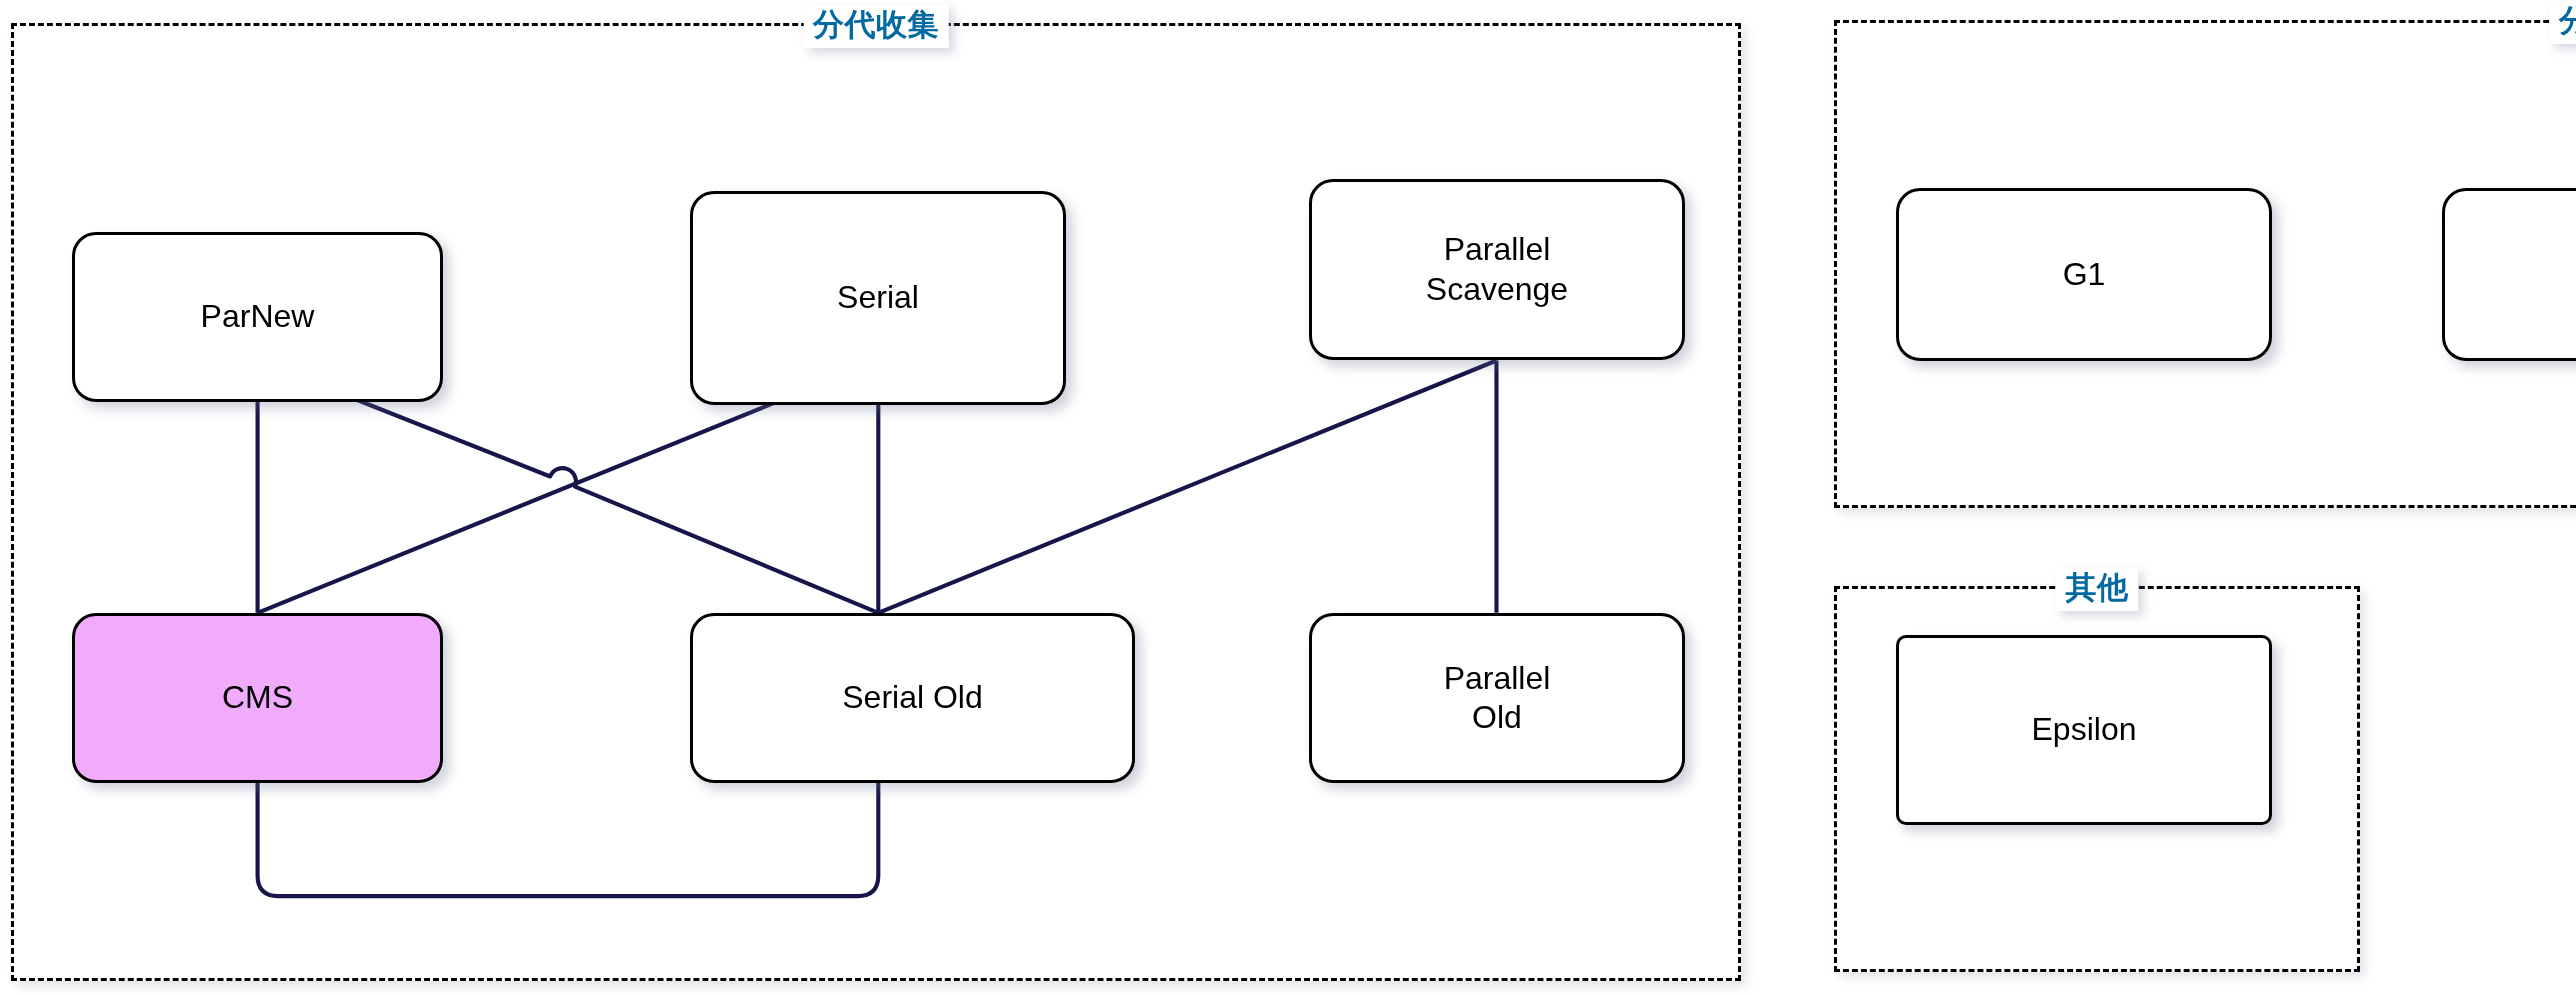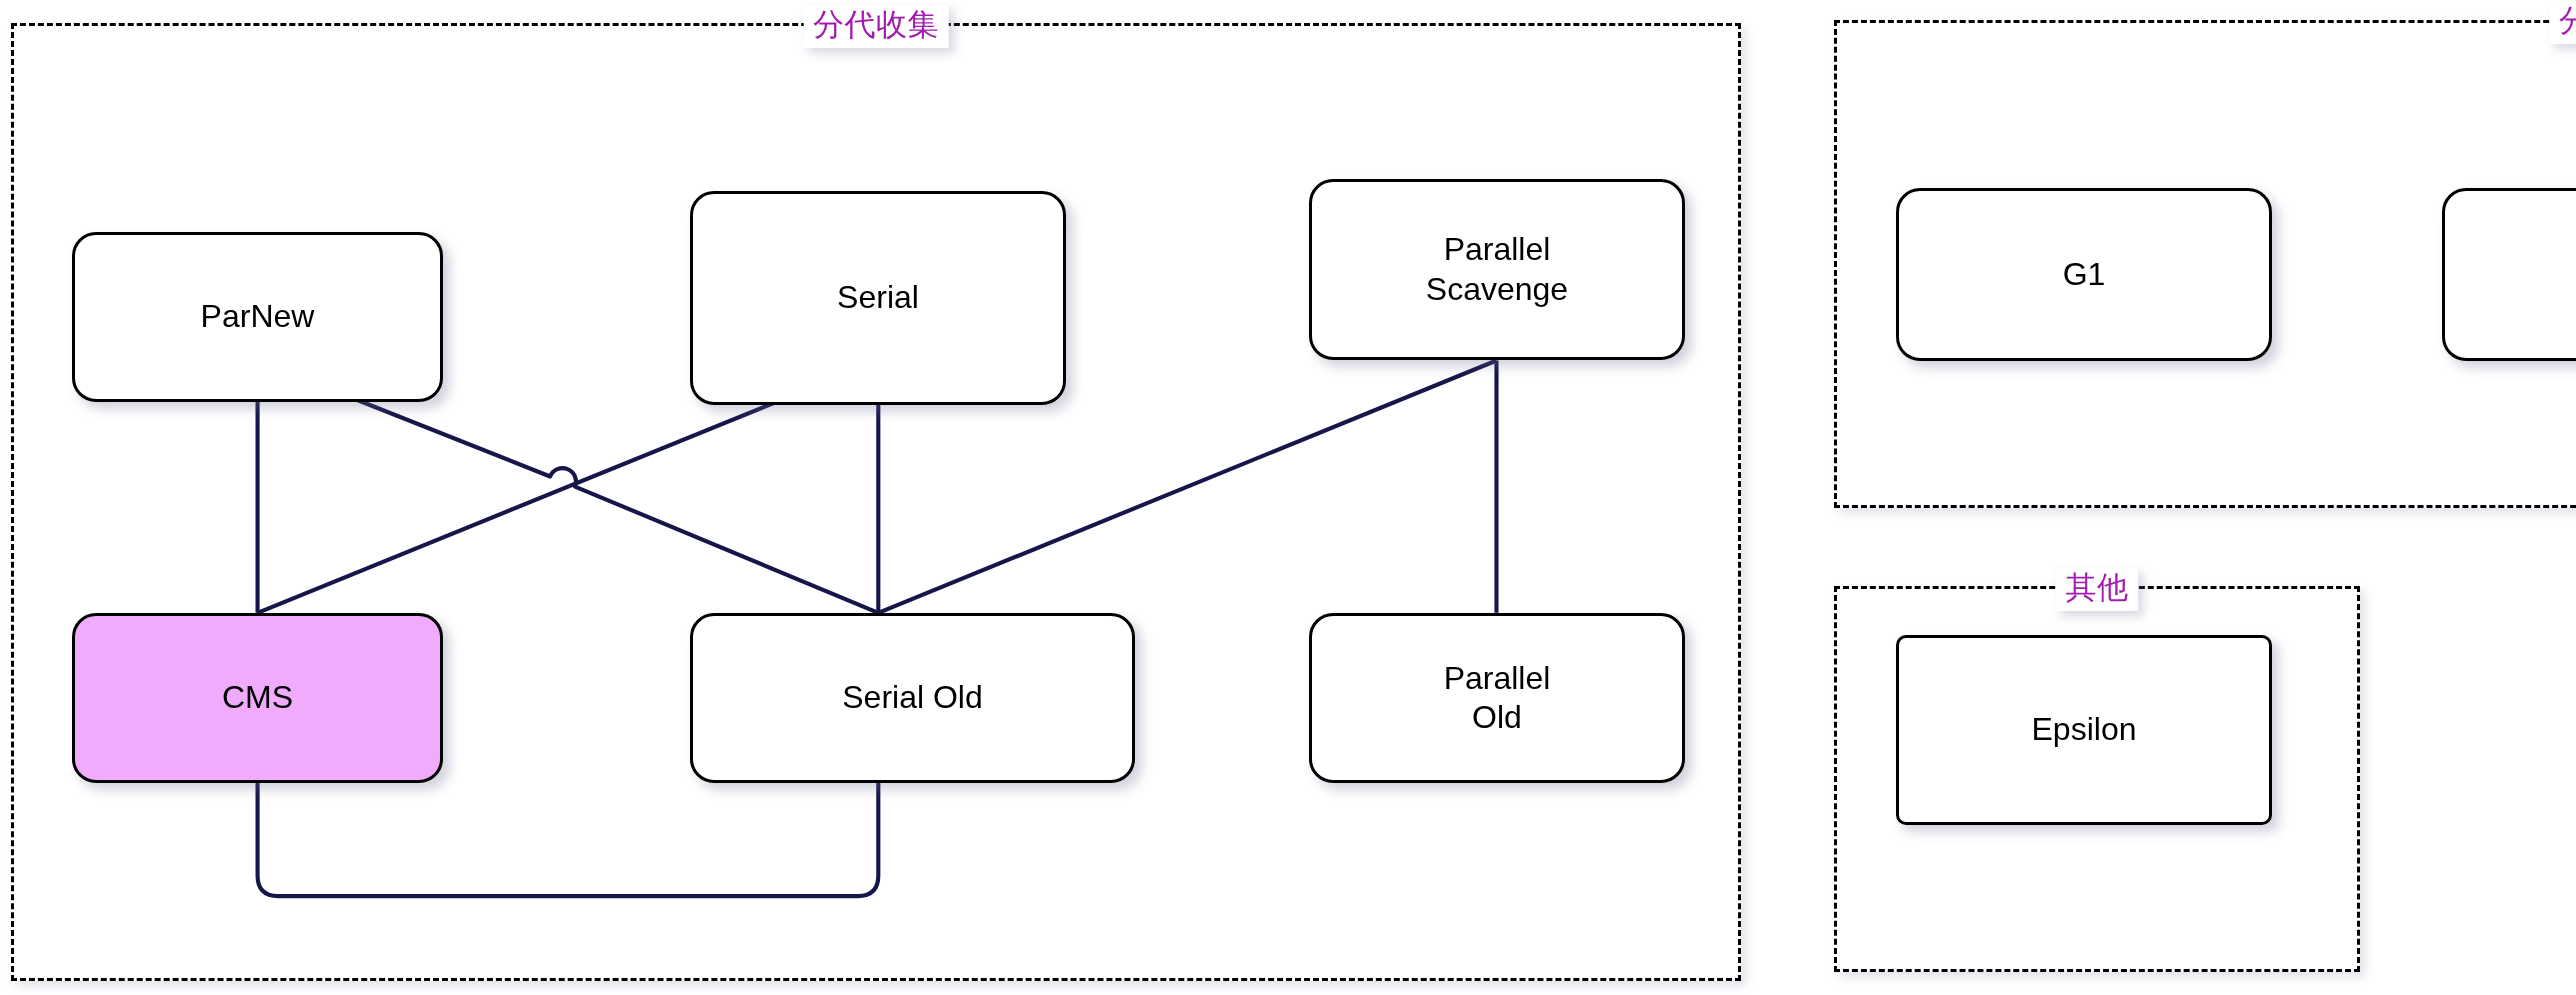--- a/index.html
+++ b/index.html
@@ -16,27 +16,28 @@
   .group{
     position:absolute;
     border:3.1px dashed #000000;
     background:#ffffff;
     box-sizing:border-box;
     box-shadow:5.2px 5.2px 9.3px rgba(110,110,150,0.20);
   }
   .group-title{
     position:absolute;
     background:#ffffff;
-    color:#a21caf;
+    color:#0369a1;
     font-size:31px;
     line-height:1.12;
     padding:3.1px 9.3px 5.2px 9.3px;
     white-space:nowrap;
     box-shadow:5.2px 5.2px 9.3px rgba(110,110,150,0.28);
     letter-spacing:0.5px;
+    font-weight:bold;
   }
 
   
   .node{
     position:absolute;
     box-sizing:border-box;
     background:#ffffff;
     border:3.6px solid #000000;
     border-radius:24px;
     display:flex;

